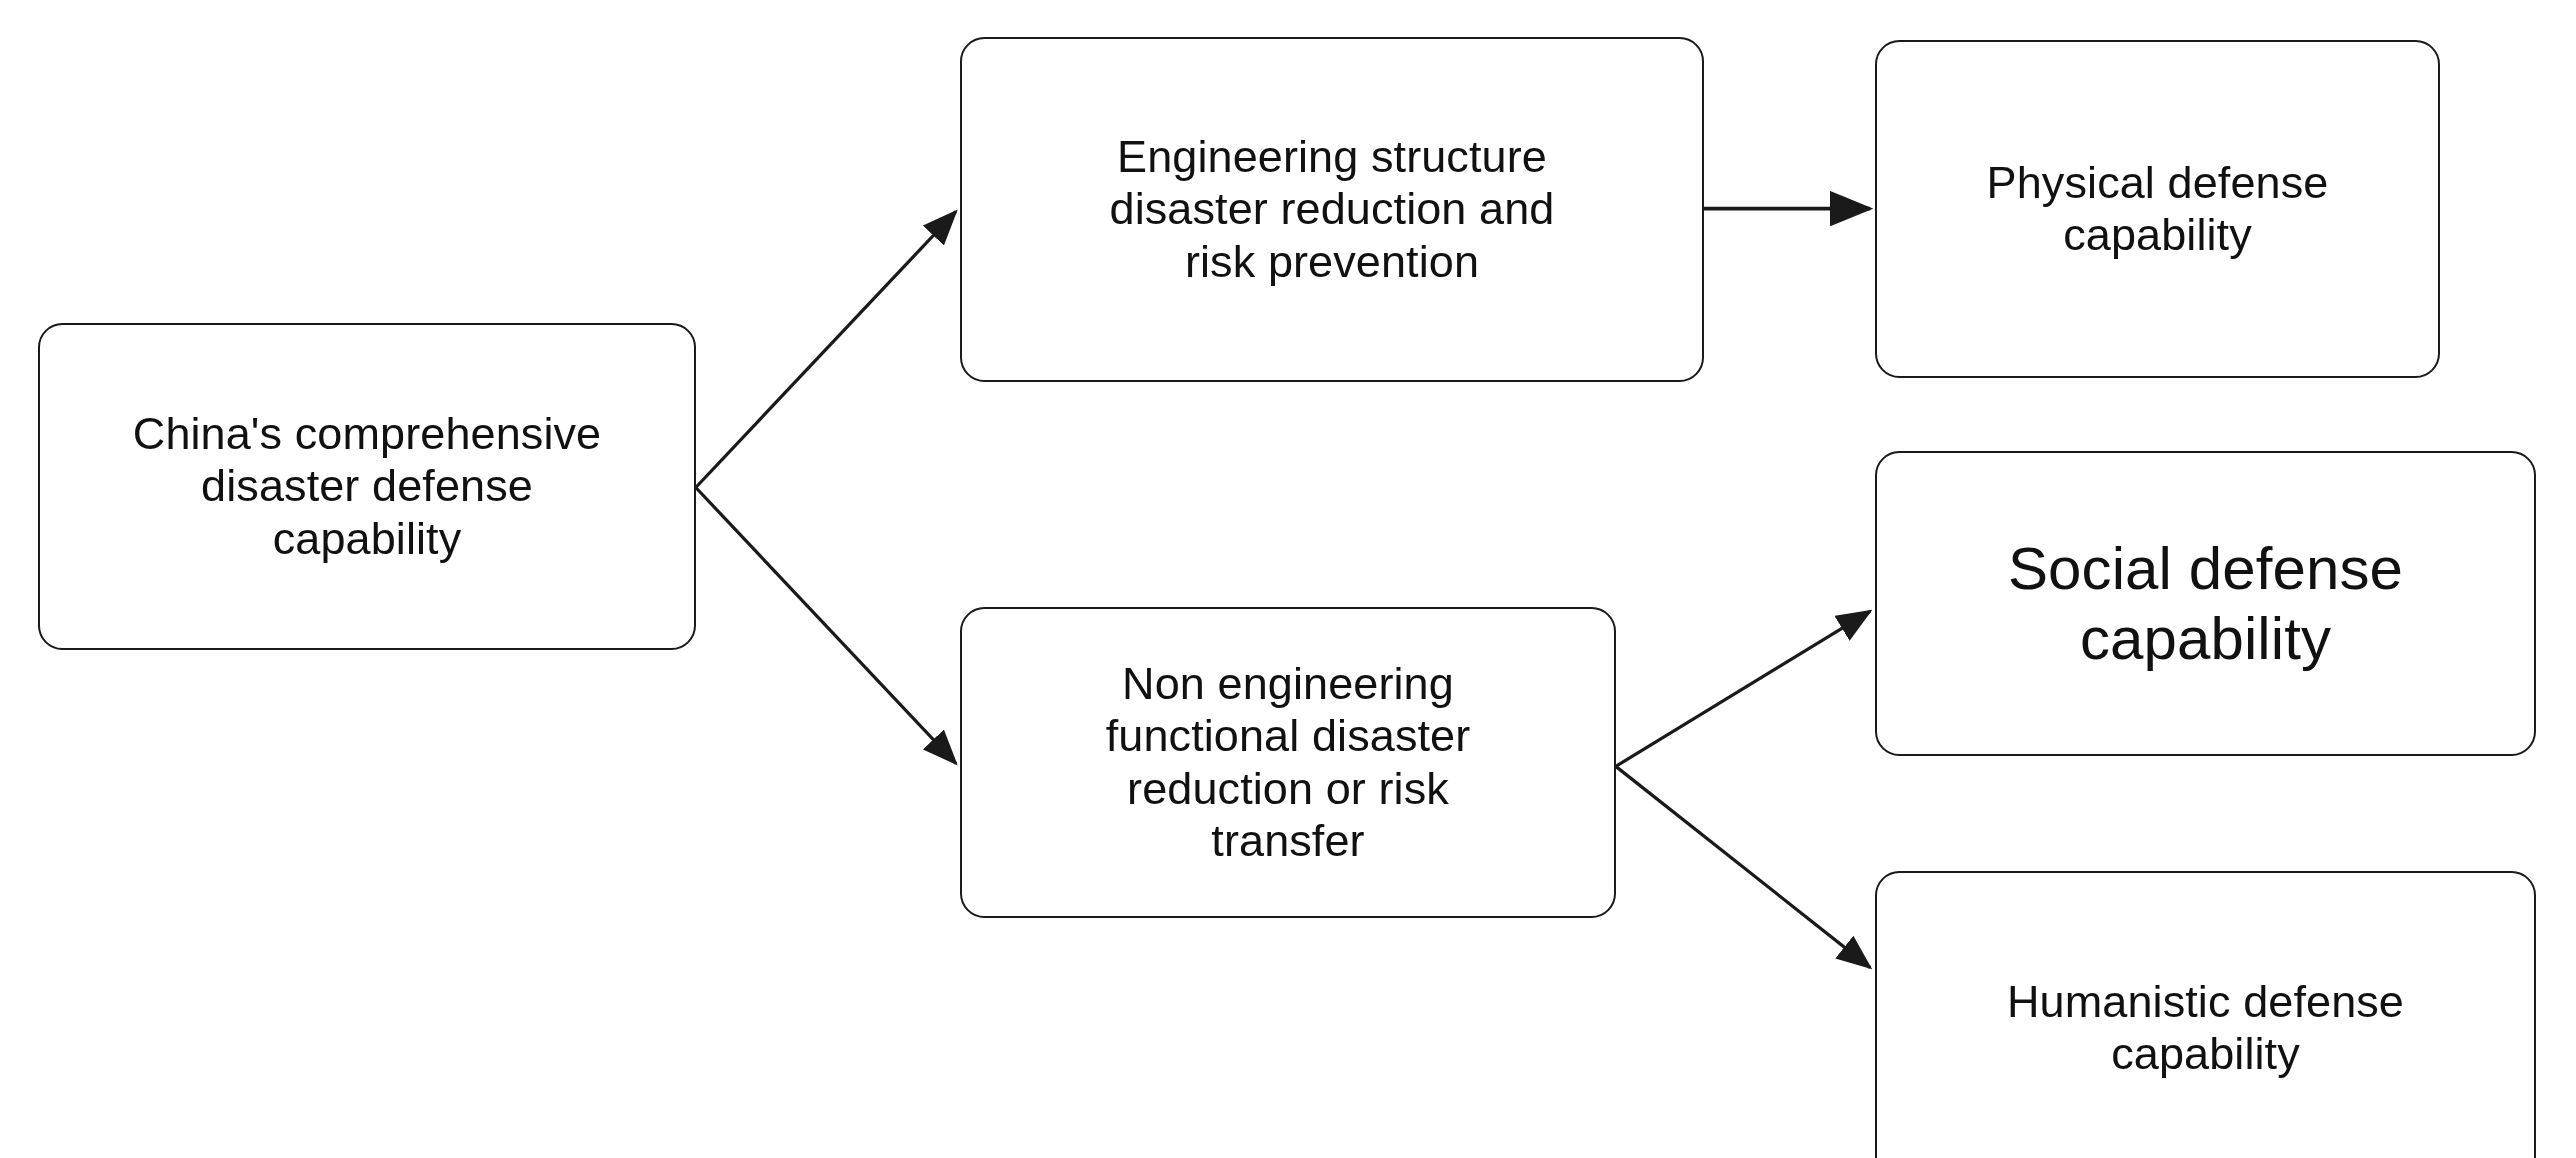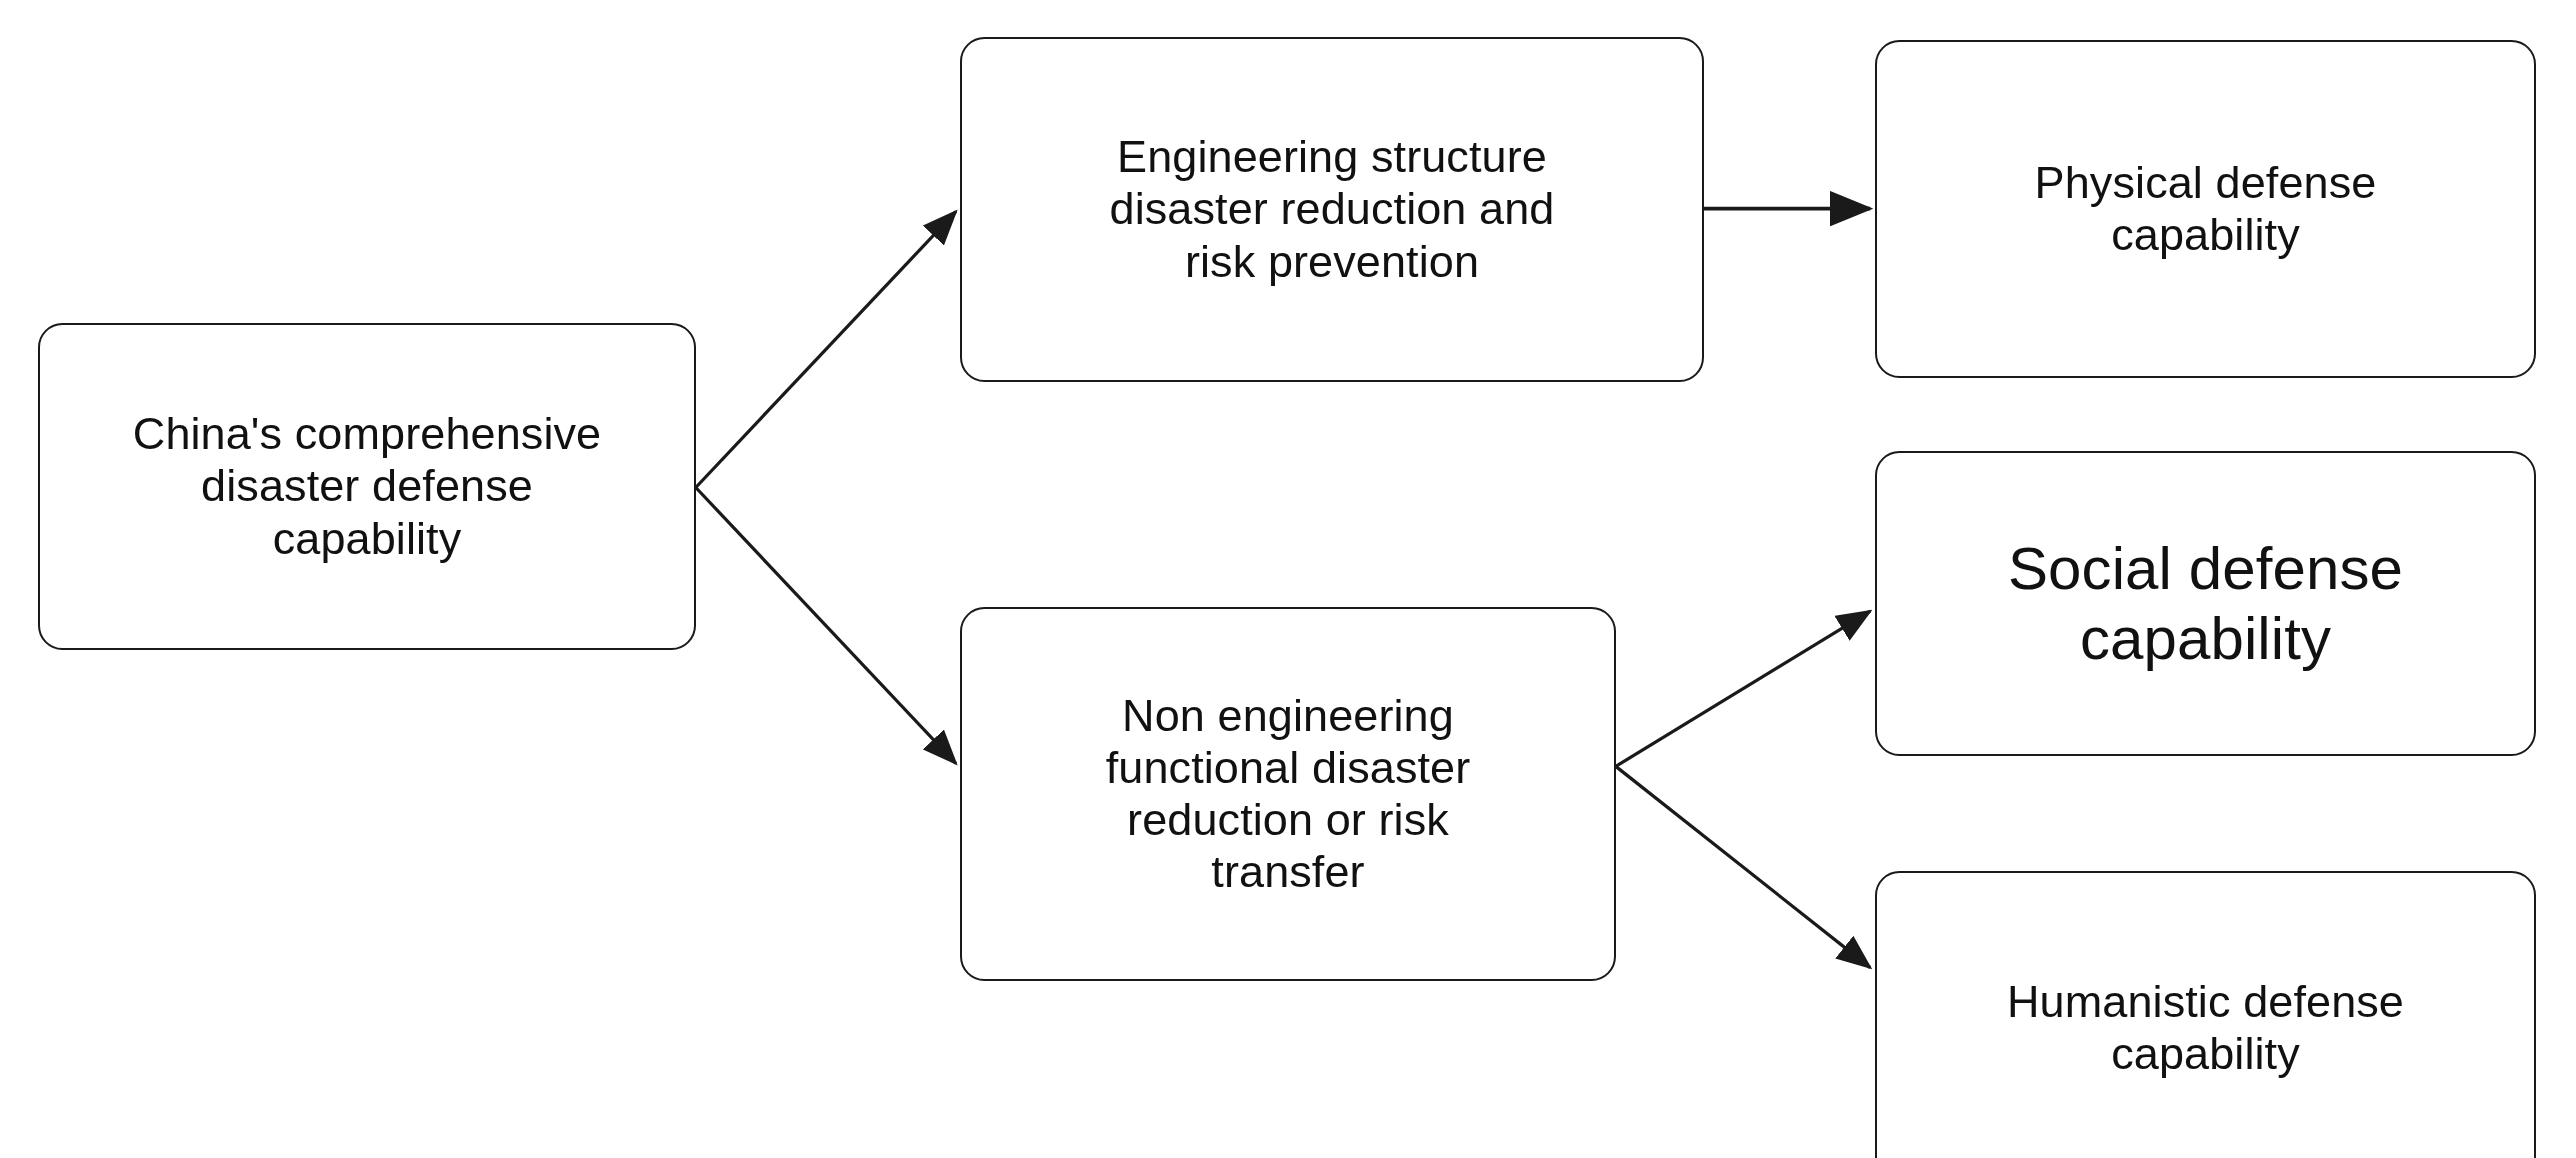--- a/index.html
+++ b/index.html
@@ -80,28 +80,28 @@
 disaster defense
 capability</div>
   </div>
 
   <div class="node-box" style="left:960px; top:37px; width:744px; height:345px;">
     <div class="node-label">Engineering structure
 disaster reduction and
 risk prevention</div>
   </div>
 
-  <div class="node-box" style="left:960px; top:607px; width:656px; height:374px;">
+  <div class="node-box" style="left:960px; top:607px; width:656px; height:311px;">
     <div class="node-label">Non engineering
 functional disaster
 reduction or risk
 transfer</div>
   </div>
 
-  <div class="node-box" style="left:1875px; top:40px; width:661px; height:338px;">
+  <div class="node-box" style="left:1875px; top:40px; width:565px; height:338px;">
     <div class="node-label">Physical defense
 capability</div>
   </div>
 
   <div class="node-box" style="left:1875px; top:451px; width:661px; height:305px;">
     <div class="node-label tight">Social defense capability</div>
   </div>
 
   <div class="node-box" style="left:1875px; top:823px; width:661px; height:314px;margin-top:48px;">
     <div class="node-label">Humanistic defense

